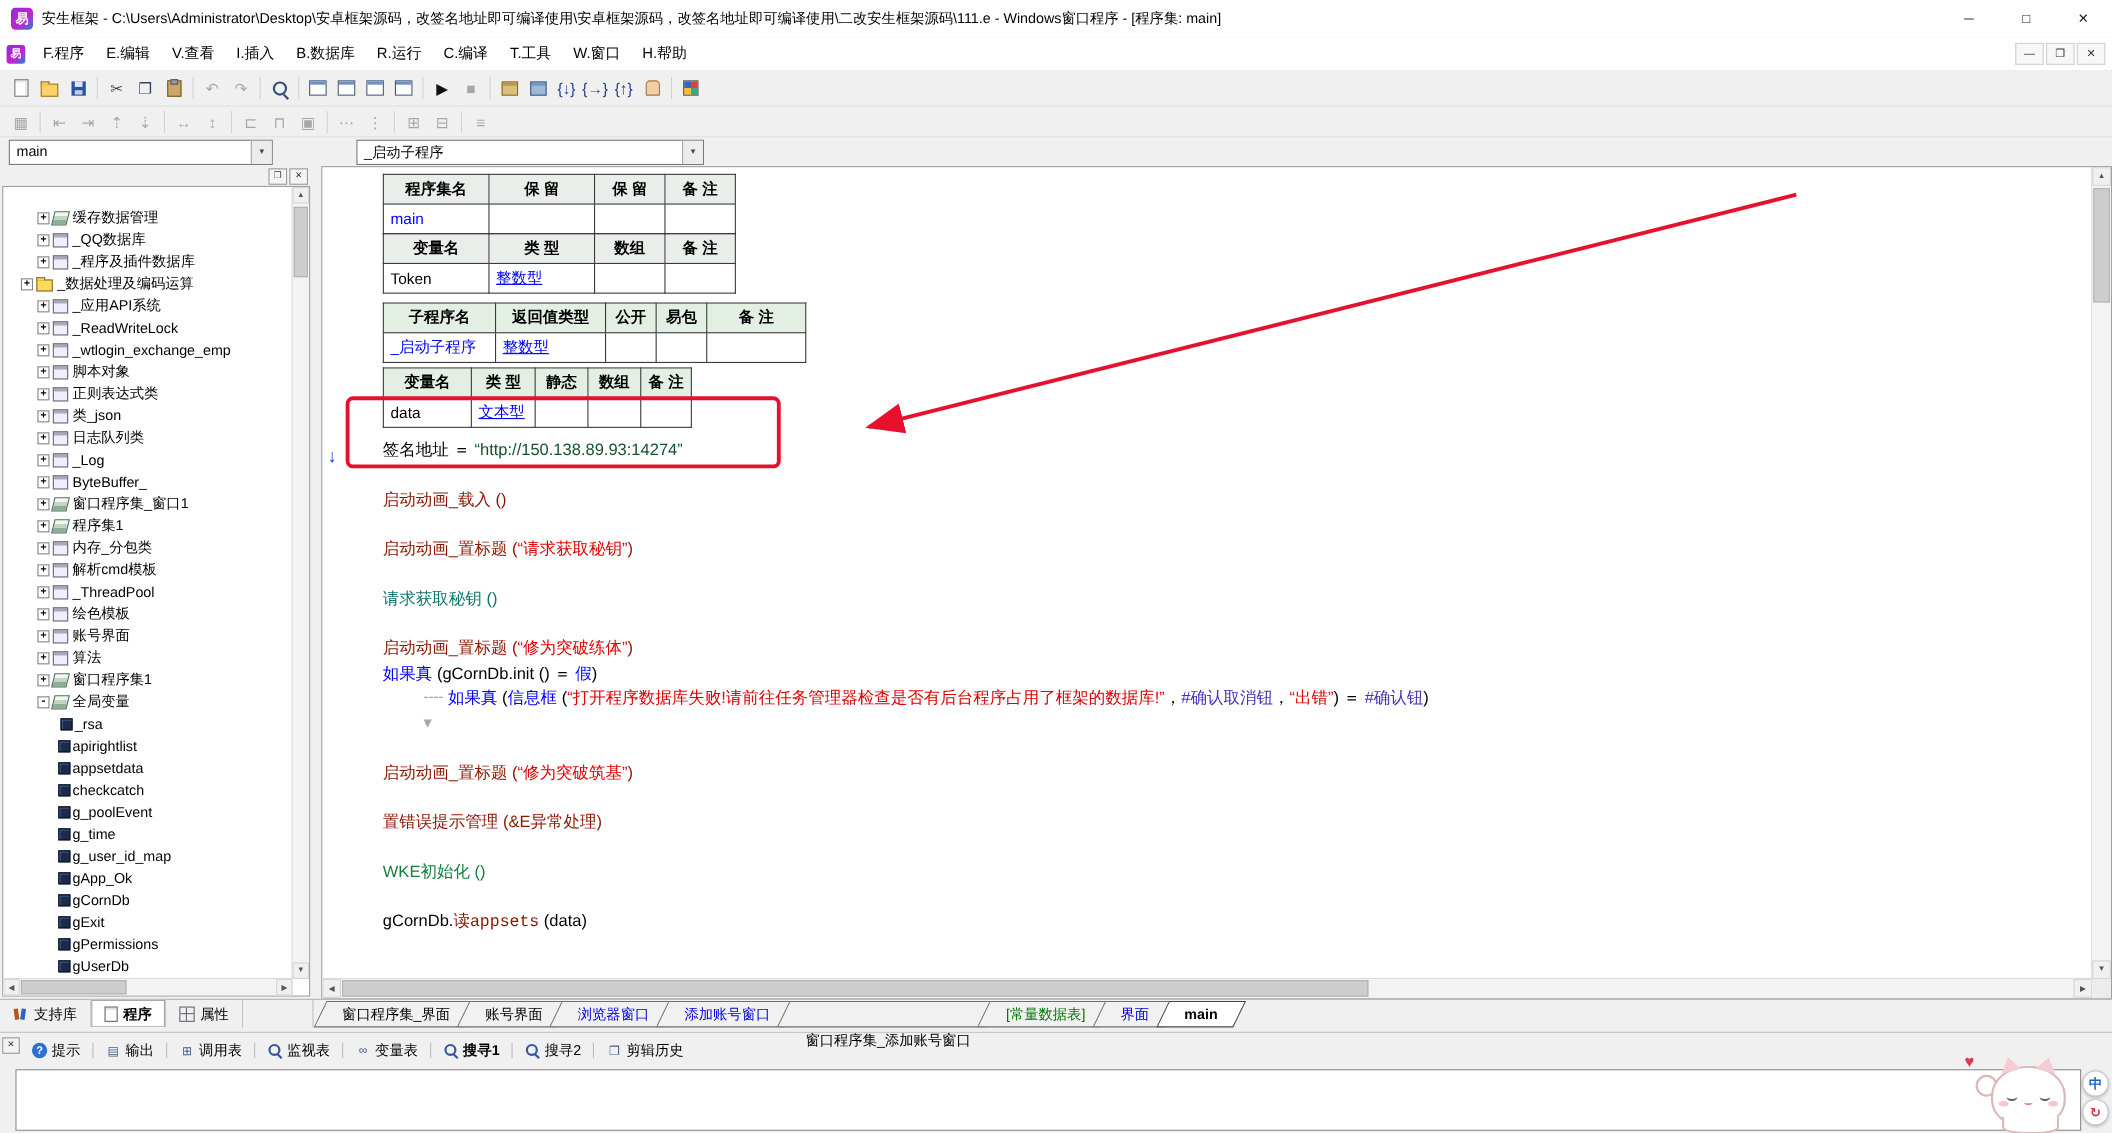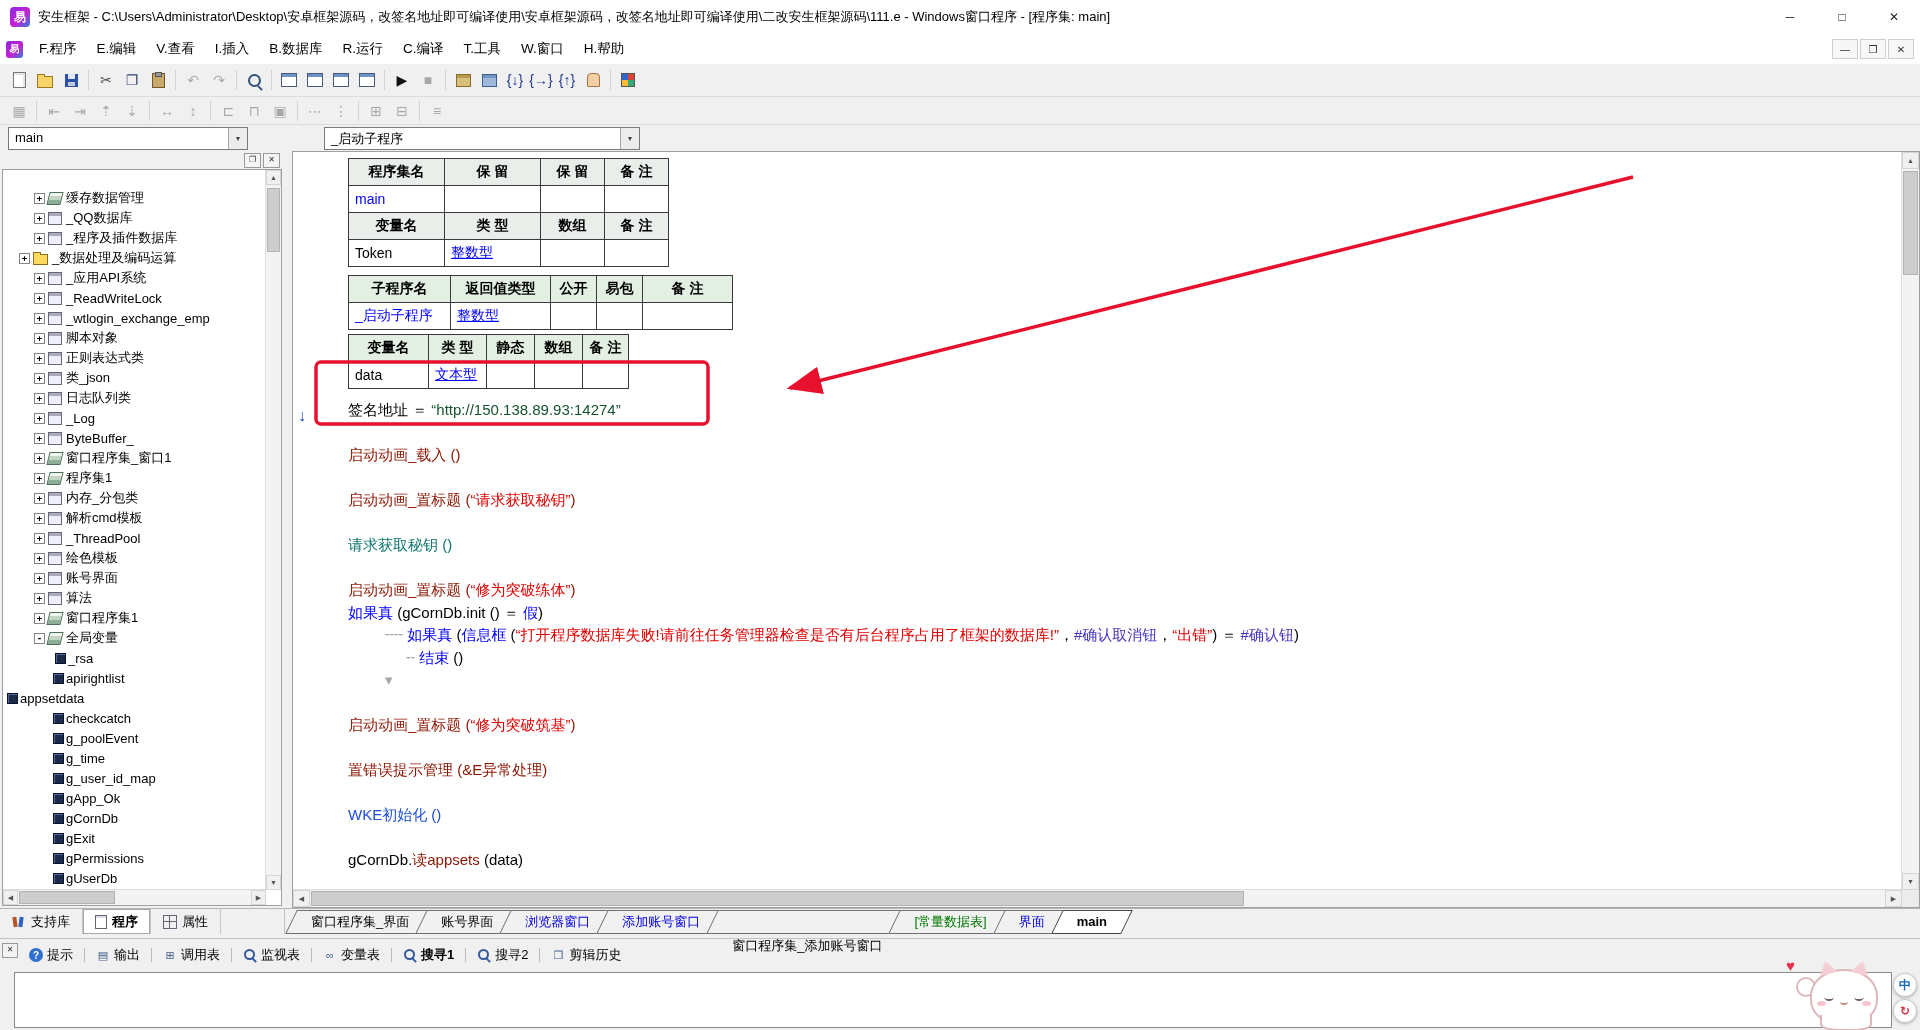--- a/index.html
+++ b/index.html
@@ -445,21 +445,21 @@
           <div class="trow" style="padding-left: 48px;">
             <div class="expspace"></div>
             <div class="ti ti-var"></div>
             <div class="tlabel">_rsa</div>
           </div>
           <div class="trow" style="padding-left: 46px;">
             <div class="expspace"></div>
             <div class="ti ti-var"></div>
             <div class="tlabel">apirightlist</div>
           </div>
-          <div class="trow" style="">
+          <div class="trow" style="padding-left: 46px;">
             <div class="expspace"></div>
             <div class="ti ti-var"></div>
             <div class="tlabel">appsetdata</div>
           </div>
           <div class="trow" style="padding-left: 46px;">
             <div class="expspace"></div>
             <div class="ti ti-var"></div>
             <div class="tlabel">checkcatch</div>
           </div>
           <div class="trow" style="padding-left: 46px;">
@@ -620,30 +620,29 @@
           <div class="cl"></div>
           <div class="cl" style="padding-left: 0px;"><span style="color: rgb(139, 21, 0);">启动动画_载入 ()</span></div>
           <div class="cl"></div>
           <div class="cl" style="padding-left: 0px;"><span style="color: rgb(139, 21, 0);">启动动画_置标题 (</span><span style="color: rgb(224, 0, 0);">“请求获取秘钥”</span><span style="color: rgb(139, 21, 0);">)</span></div>
           <div class="cl"></div>
           <div class="cl" style="padding-left: 0px;"><span style="color: #0f766e;">请求获取秘钥 ()</span></div>
           <div class="cl"></div>
           <div class="cl" style="padding-left: 0px;"><span style="color: rgb(139, 21, 0);">启动动画_置标题 (</span><span style="color: rgb(224, 0, 0);">“修为突破练体”</span><span style="color: rgb(139, 21, 0);">)</span></div>
           <div class="cl" style="padding-left: 0px;"><span style="color: rgb(0, 0, 255);">如果真</span><span style="color: rgb(0, 0, 0); margin-top: 48px;"> (gCornDb.init () ＝ </span><span style="color: rgb(0, 0, 255);">假</span><span style="color: rgb(0, 0, 0);">)</span></div>
           <div class="cl" style="padding-left: 37px;"><span style="color: rgb(168, 168, 168);">╌╌ </span><span style="color: rgb(0, 0, 255);">如果真</span><span style="color: rgb(0, 0, 0);"> (</span><span style="color: rgb(0, 0, 255);">信息框</span><span style="color: rgb(0, 0, 0);"> (</span><span style="color: rgb(224, 0, 0);">“打开程序数据库失败!请前往任务管理器检查是否有后台程序占用了框架的数据库!”</span><span style="color: rgb(0, 0, 0);">，</span><span style="color: rgb(68, 51, 187);">#确认取消钮</span><span style="color: rgb(0, 0, 0);">，</span><span style="color: rgb(224, 0, 0);">“出错”</span><span style="color: rgb(0, 0, 0);">) ＝ </span><span style="color: rgb(68, 51, 187);">#确认钮</span><span style="color: rgb(0, 0, 0);">)</span></div>
-          <div class="cl" style="padding-left: 58px;"><span style="color: rgb(168, 168, 168);">╌ </span><span style="color: rgb(0, 0, 255);">结束</span><span style="color: rgb(0, 0, 0);"> ()</span></div>
           <div class="cl" style="padding-left: 37px;"><span style="color: rgb(168, 168, 168);">▾</span></div>
           <div class="cl"></div>
           <div class="cl" style="padding-left: 0px;"><span style="color: rgb(139, 21, 0);">启动动画_置标题 (</span><span style="color: rgb(224, 0, 0);">“修为突破筑基”</span><span style="color: rgb(139, 21, 0);">)</span></div>
           <div class="cl"></div>
           <div class="cl" style="padding-left: 0px;"><span style="color: rgb(139, 21, 0);">置错误提示管理 (&amp;E异常处理)</span></div>
           <div class="cl"></div>
-          <div class="cl" style="padding-left: 0px;"><span style="color: #1d4ed8;">WKE初始化 ()</span></div>
+          <div class="cl" style="padding-left: 0px;"><span style="color: #15803d;">WKE初始化 ()</span></div>
           <div class="cl"></div>
-          <div class="cl" style="padding-left: 0px;"><span style="color: rgb(0, 0, 0);">gCornDb.</span><span style="color: rgb(139, 21, 0);">读appsets</span><span style="color: rgb(0, 0, 0);"> (data)</span></div>
+          <div class="cl" style="padding-left: 0px;"><span style="color: rgb(0, 0, 0);">gCornDb.</span><span style="color: rgb(139, 21, 0); font-family: Liberation Mono, monospace;">读appsets</span><span style="color: rgb(0, 0, 0);"> (data)</span></div>
         </div>
     </div>
     <div class="code-vscroll">
       <div class="sb-btn" style="top:0;">▲</div>
       <div class="thumb" style="left:1px;right:1px;top:19px;height:104px;"></div>
       <div class="sb-btn" style="bottom:0;">▼</div>
     </div>
     <div class="code-hscroll">
       <div class="sb-btn" style="left:0;">◀</div>
       <div class="thumb" style="top:1px;bottom:1px;left:18px;width:58%;"></div>

